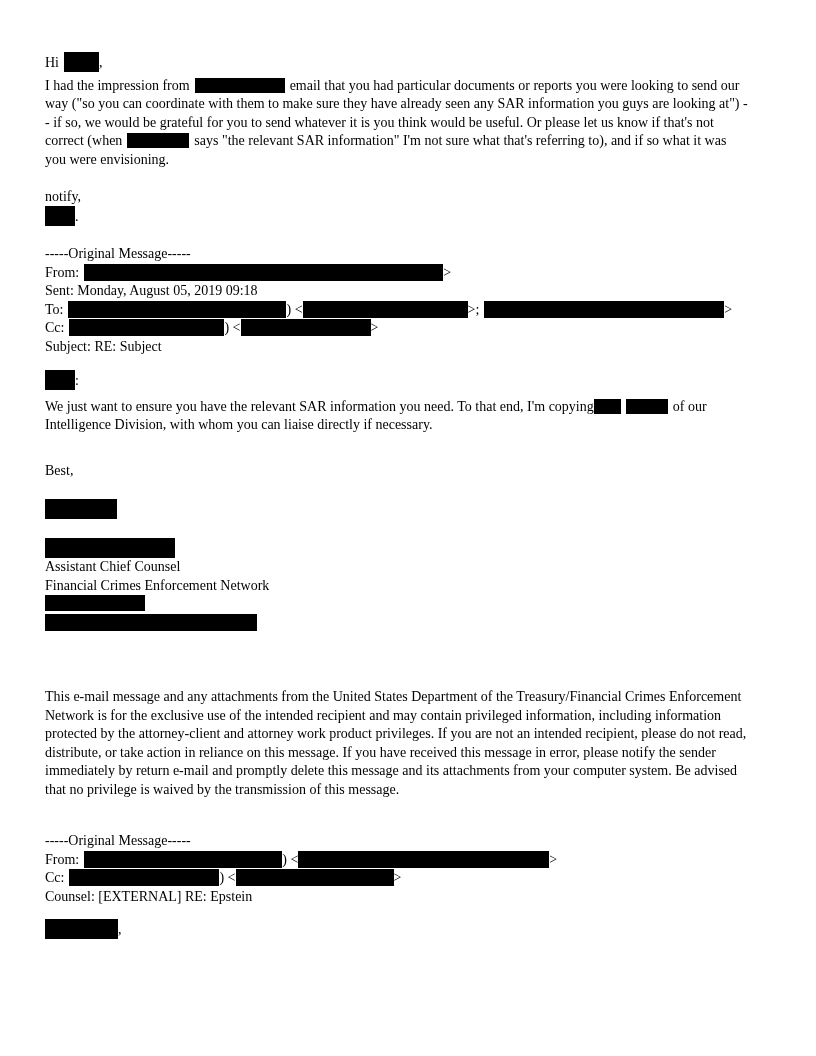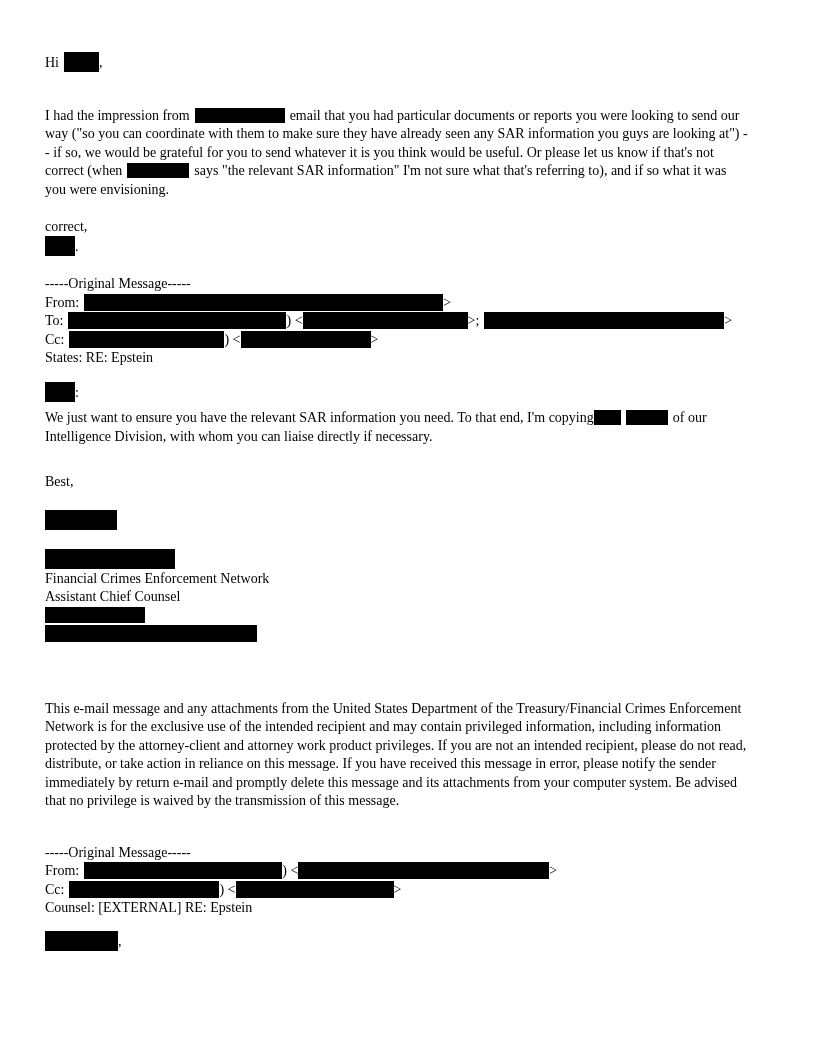--- a/index.html
+++ b/index.html
@@ -33,61 +33,62 @@
 </style>
 </head>
 <body>
 
 <div class="page">
 
   <div class="block">
     <span>Hi</span><span class="redact r-tall ml" style="width:35px"></span><span>,</span>
   </div>
 
-  <p class="block" style="margin-top:34px">
+  <p class="block" style="margin-top:4px">
     <span>I had the impression from</span><span class="redact r-body ml mr" style="width:90px"></span><span>email that you had particular documents or reports you were looking to send our way ("so you can coordinate with them to make sure they have already seen any SAR information you guys are looking at") -- if so, we would be grateful for you to send whatever it is you think would be useful. Or please let us know if that's not correct (when</span><span class="redact r-body ml mr" style="width:62px"></span><span>says "the relevant SAR information" I'm not sure what that's referring to), and if so what it was you were envisioning.</span>
   </p>
 
   <div class="block" style="margin-top:18.5px">
-    <div class="line">correct,</div>
+    <div class="line">notify,</div>
     <div class="line"><span class="redact r-tall" style="width:30px"></span><span>.</span></div>
   </div>
 
   <div class="block" style="margin-top:18.5px">
     <div class="line">-----Original Message-----</div>
     <div class="line">
       <span>From:</span><span class="redact r-hdr ml" style="width:359px"></span><span>&gt;</span>
     </div>
+    <div class="line">Sent: Monday, August 05, 2019 09:18</div>
     <div class="line">
       <span>To:</span><span class="redact r-hdr ml" style="width:218px"></span><span>) &lt;</span><span class="redact r-hdr" style="width:165px"></span><span>&gt;;</span><span class="redact r-hdr ml" style="width:240px"></span><span>&gt;</span>
     </div>
     <div class="line">
       <span>Cc:</span><span class="redact r-hdr ml" style="width:155px"></span><span>) &lt;</span><span class="redact r-hdr" style="width:130px"></span><span>&gt;</span>
     </div>
-    <div class="line">States: RE: Epstein</div>
+    <div class="line">Subject: RE: Subject</div>
   </div>
 
   <div class="block" style="margin-top:14px">
     <span class="redact r-tall" style="width:30px"></span><span>:</span>
   </div>
 
   <p class="block" style="margin-top:7px">
     <span>We just want to ensure you have the relevant SAR information you need. To that end, I'm copying</span><span class="redact r-body" style="width:27px"></span><span class="redact r-body ml mr" style="width:42px"></span><span>of our Intelligence Division, with whom you can liaise directly if necessary.</span>
   </p>
 
   <div class="block" style="margin-top:27px">Best,</div>
 
   <div class="block" style="margin-top:18.5px">
     <span class="redact r-tall" style="width:72px"></span>
   </div>
 
   <div class="block" style="margin-top:18.5px">
     <div class="line"><span class="redact r-tall" style="width:130px"></span></div>
+    <div class="line">Assistant Chief Counsel</div>
     <div class="line">Financial Crimes Enforcement Network</div>
-    <div class="line">Assistant Chief Counsel</div>
     <div class="line"><span class="redact" style="width:100px;height:16px;vertical-align:-3px"></span></div>
     <div class="line"><span class="redact" style="width:212px;height:17px;vertical-align:-4px"></span></div>
   </div>
 
   <p class="block" style="margin-top:56px">This e-mail message and any attachments from the United States Department of the Treasury/Financial Crimes Enforcement Network is for the exclusive use of the intended recipient and may contain privileged information, including information protected by the attorney-client and attorney work product privileges. If you are not an intended recipient, please do not read, distribute, or take action in reliance on this message. If you have received this message in error, please notify the sender immediately by return e-mail and promptly delete this message and its attachments from your computer system. Be advised that no privilege is waived by the transmission of this message.</p>
 
   <div class="block" style="margin-top:33px">
     <div class="line">-----Original Message-----</div>
     <div class="line">
       <span>From:</span><span class="redact r-hdr ml" style="width:198px"></span><span>) &lt;</span><span class="redact r-hdr" style="width:251px"></span><span>&gt;</span>

